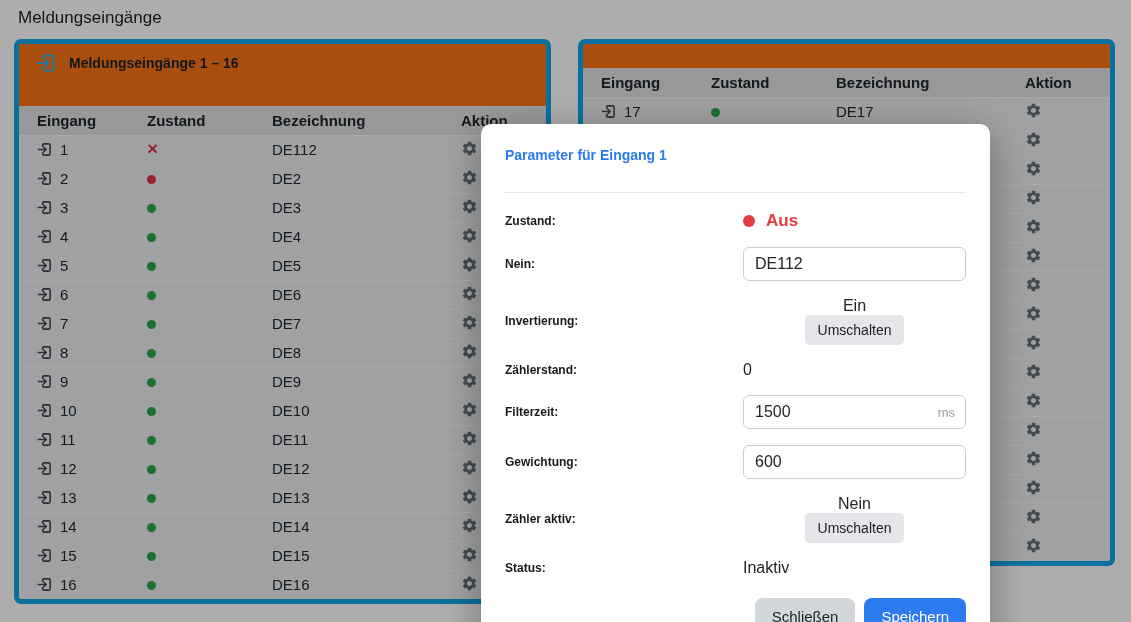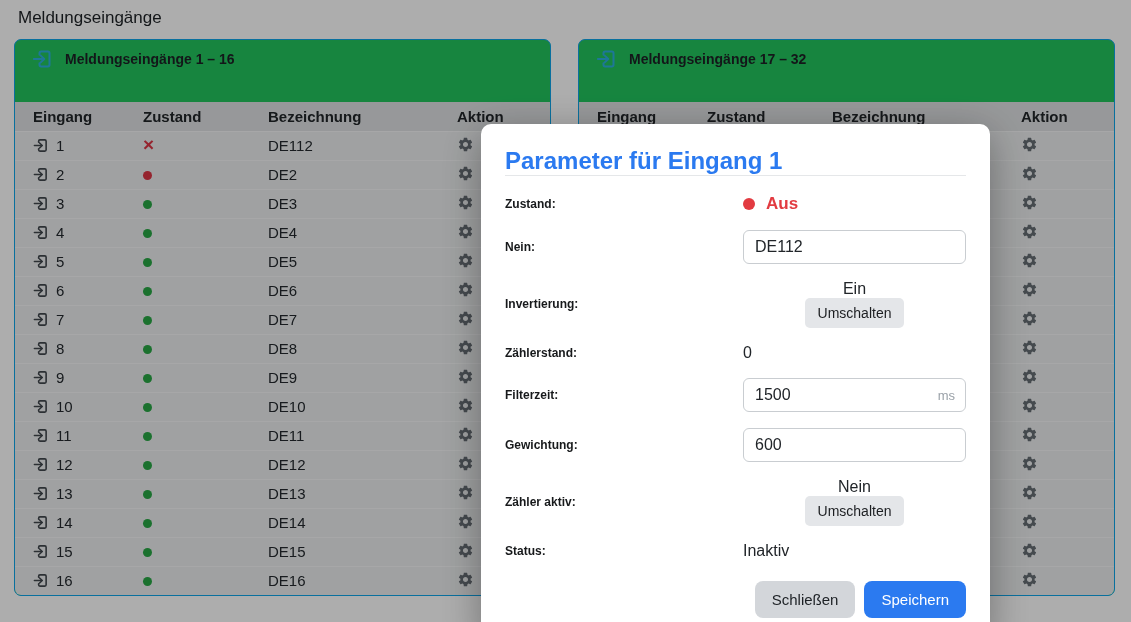--- a/index.html
+++ b/index.html
@@ -8,22 +8,22 @@
     width: 1131px; height: 622px; overflow: hidden;
     background: #ffffff;
     font-family: "Liberation Sans", sans-serif;
     color: #212529;
   }
   .page { padding: 8px 14px; }
   .page-title { font-size: 17px; font-weight: normal; color: #1d2125; margin: 0 0 11px 4px; }
 
   .cards { display: flex; gap: 27px; align-items: flex-start; }
   .card {
-    width: 537px; background: #22c55e;
-    border: 1px solid #0ea5e9; border-radius: 7px;
+    width: 537px; background: #f97316;
+    border: 5px solid #0ea5e9; border-radius: 7px;
     overflow: hidden;
   }
   .card-header { display: flex; align-items: center; gap: 13px; padding: 9px 17px; }
   .card-header .hdr-icon { color: #2db0e0; display: inline-flex; }
   .card-title { font-size: 14px; font-weight: bold; color: #1d2125; }
 
   table.inputs { width: 100%; border-collapse: collapse; table-layout: fixed; font-size: 15px; margin-top: 24px; }
   table.inputs thead th {
     background: #dfe1e3; text-align: left; font-weight: bold;
     height: 29px; padding: 0; color: #212529;
@@ -41,21 +41,21 @@
   .gear { color: #666d74; display: inline-flex; cursor: pointer; }
 
   .backdrop { position: fixed; inset: 0; background: rgba(0,0,0,0.32); z-index: 5; }
 
   .modal {
     position: fixed; left: 481px; top: 124px; width: 509px;
     background: #ffffff; border-radius: 10px; z-index: 10;
     box-shadow: 0 10px 40px rgba(0,0,0,0.35);
     padding: 23px 24px 24px;
   }
-  .modal-title { color: #2b7af0; font-size: 24px; font-weight: bold; margin: 0 0 0; }
+  .modal-title { color: #2b7af0; font-size: 14px; font-weight: bold; margin: 0 0 29px; }
   .modal-divider { border: none; border-top: 1px solid #e5e7e9; margin: 0 0 18px; }
   .field-row { display: flex; align-items: center; margin-bottom: 16px; }
   .field-label { width: 238px; flex-shrink: 0; font-weight: bold; font-size: 12px; color: #17191b; }
   .field-value { flex: 1; display: flex; align-items: center; font-size: 16px; color: #212529; }
   .field-value.split { justify-content: space-between; flex-direction: column; }
   .state-dot-lg { width: 12px; height: 12px; border-radius: 50%; background: #e23b41; margin-right: 11px; flex-shrink: 0; }
   .state-text { color: #e23b41; font-weight: bold; font-size: 17px; }
   .input-wrap { position: relative; flex: 1; }
   .text-input {
     width: 100%; height: 34px; border: 1px solid #c9cdd1; border-radius: 6px;
@@ -440,30 +440,20 @@
     <path d="M19.14 12.94c.04-.3.06-.61.06-.94 0-.32-.02-.64-.07-.94l2.03-1.58a.49.49 0 0 0 .12-.61l-1.92-3.32a.488.488 0 0 0-.59-.22l-2.39.96c-.5-.38-1.03-.7-1.62-.94l-.36-2.54a.484.484 0 0 0-.48-.41h-3.84c-.24 0-.43.17-.47.41l-.36 2.54c-.59.24-1.13.57-1.62.94l-2.39-.96c-.22-.08-.47 0-.59.22L2.74 8.87c-.12.21-.08.47.12.61l2.03 1.58c-.05.3-.09.63-.09.94s.02.64.07.94l-2.03 1.58a.49.49 0 0 0-.12.61l1.92 3.32c.12.22.37.29.59.22l2.39-.96c.5.38 1.03.7 1.62.94l.36 2.54c.05.24.24.41.48.41h3.84c.24 0 .44-.17.47-.41l.36-2.54c.59-.24 1.13-.56 1.62-.94l2.39.96c.22.08.47 0 .59-.22l1.92-3.32c.12-.22.07-.47-.12-.61l-2.01-1.58zM12 15.6c-1.98 0-3.6-1.62-3.6-3.6s1.62-3.6 3.6-3.6 3.6 1.62 3.6 3.6-1.62 3.6-3.6 3.6z"></path>
   </svg>
                 </span>
     </td>
   </tr>
 </tbody>
       </table>
     </div>
 
     <div class="card">
-      <div class="card-header">
-        <span class="hdr-icon">
-            <svg viewBox="0 0 16 16" width="20" height="20" fill="none" stroke="currentColor" stroke-width="1.6" stroke-linecap="round" stroke-linejoin="round">
-    <path d="M6 4.6 V3.4 C6 2.6 6.6 2 7.4 2 h5.2 C13.4 2 14 2.6 14 3.4 v9.2 c0 .8 -.6 1.4 -1.4 1.4 H7.4 C6.6 14 6 13.4 6 12.6 v-1.2"></path>
-    <path d="M1.5 8 h8"></path>
-    <path d="M7 5.3 L9.8 8 7 10.7"></path>
-  </svg>
-          </span>
-        <span class="card-title">Meldungseingänge 17 – 32</span>
-      </div>
       <table class="inputs">
         <colgroup>
             <col style="width:128px">
             <col style="width:125px">
             <col style="width:189px">
             <col>
           </colgroup>
         <thead>
           <tr>
             <th>Eingang</th>

